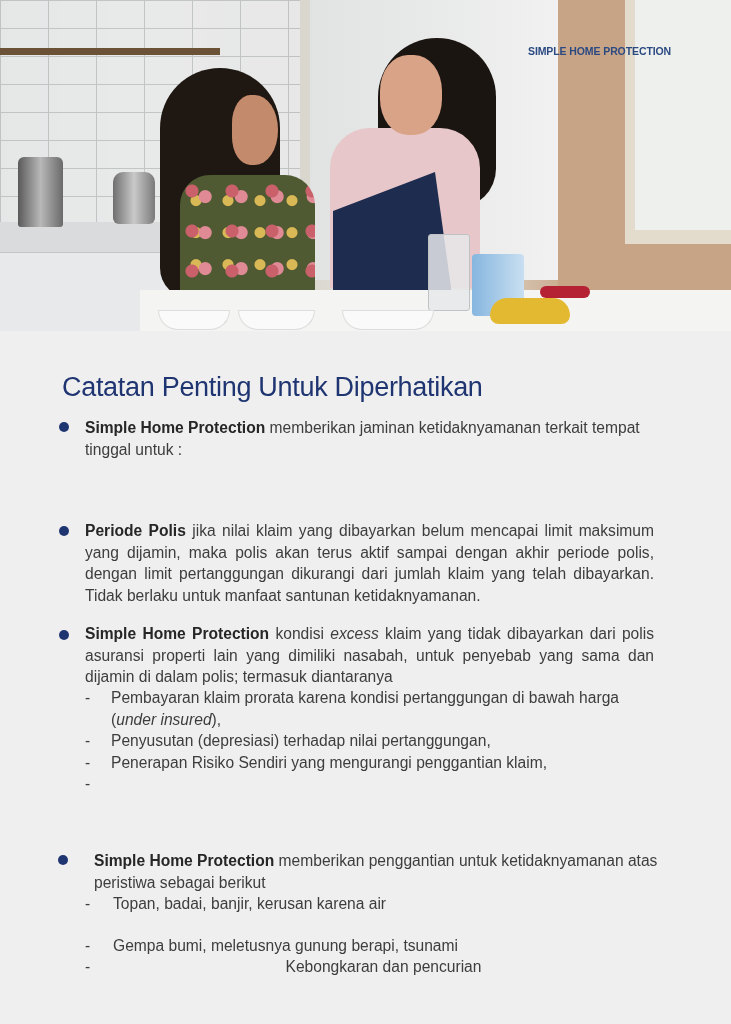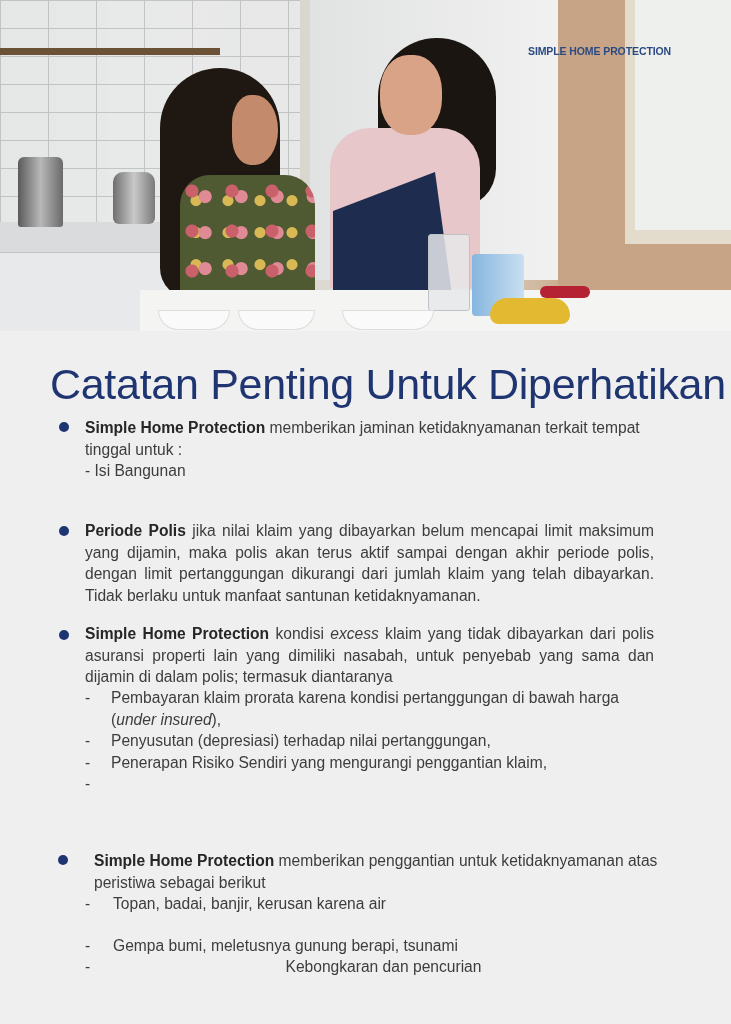--- a/index.html
+++ b/index.html
@@ -45,22 +45,22 @@
   .hero .banana { position:absolute; left:490px; top:298px; width:80px; height:26px; background:#e4b932; border-radius:40px 40px 20px 20px; }
   .hero .straw { position:absolute; left:540px; top:286px; width:50px; height:12px; background:#b42234; border-radius:8px; }
 
   .hero-label {
     position:absolute; left:528px; top:45px;
     font-size:10.5px; font-weight:bold; letter-spacing:-0.1px;
     color:#2b4a82;
   }
 
   .title {
-    position:absolute; left:50px; top:360px; margin:0;
-    font-size:43px; font-weight:normal; color:#1f3572;
+    position:absolute; left:50px; top:360px; margin:12px;
+    font-size:27px; font-weight:normal; color:#1f3572;
     letter-spacing:-0.3px; white-space:nowrap;
   }
 
   .section { position:absolute; left:0; width:731px; font-size:15.6px; line-height:21.5px; color:#3d3d3d; }
   .bullet-dot {
     position:absolute; left:59px; width:10px; height:10px; border-radius:50%; background:#1f3572;
   }
   .para { position:absolute; left:85px; width:569px; margin:0; }
   .justify { text-align:justify; text-align-last:left; }
   .para b { color:#262626; }
@@ -100,21 +100,20 @@
 </div>
 
 <div class="hero-label">SIMPLE HOME PROTECTION</div>
 
 <h1 class="title">Catatan Penting Untuk Diperhatikan</h1>
 
 <div class="section" style="top:417px;">
   <span class="bullet-dot" style="top:5px;"></span>
   <p class="para">
     <b>Simple Home Protection</b><span> memberikan jaminan ketidaknyamanan terkait tempat tinggal untuk :</span>
-    <span class="subline">- Isi Bangunan</span>
   </p>
 </div>
 
 <div class="section" style="top:520px;">
   <span class="bullet-dot" style="top:6px;"></span>
   <p class="para justify">
     <b>Periode Polis</b><span> jika nilai klaim yang dibayarkan belum mencapai limit maksimum yang dijamin, maka polis akan terus aktif sampai dengan akhir periode polis, dengan limit pertanggungan dikurangi dari jumlah klaim yang telah dibayarkan. Tidak berlaku untuk manfaat santunan ketidaknyamanan.</span>
   </p>
 </div>
 

